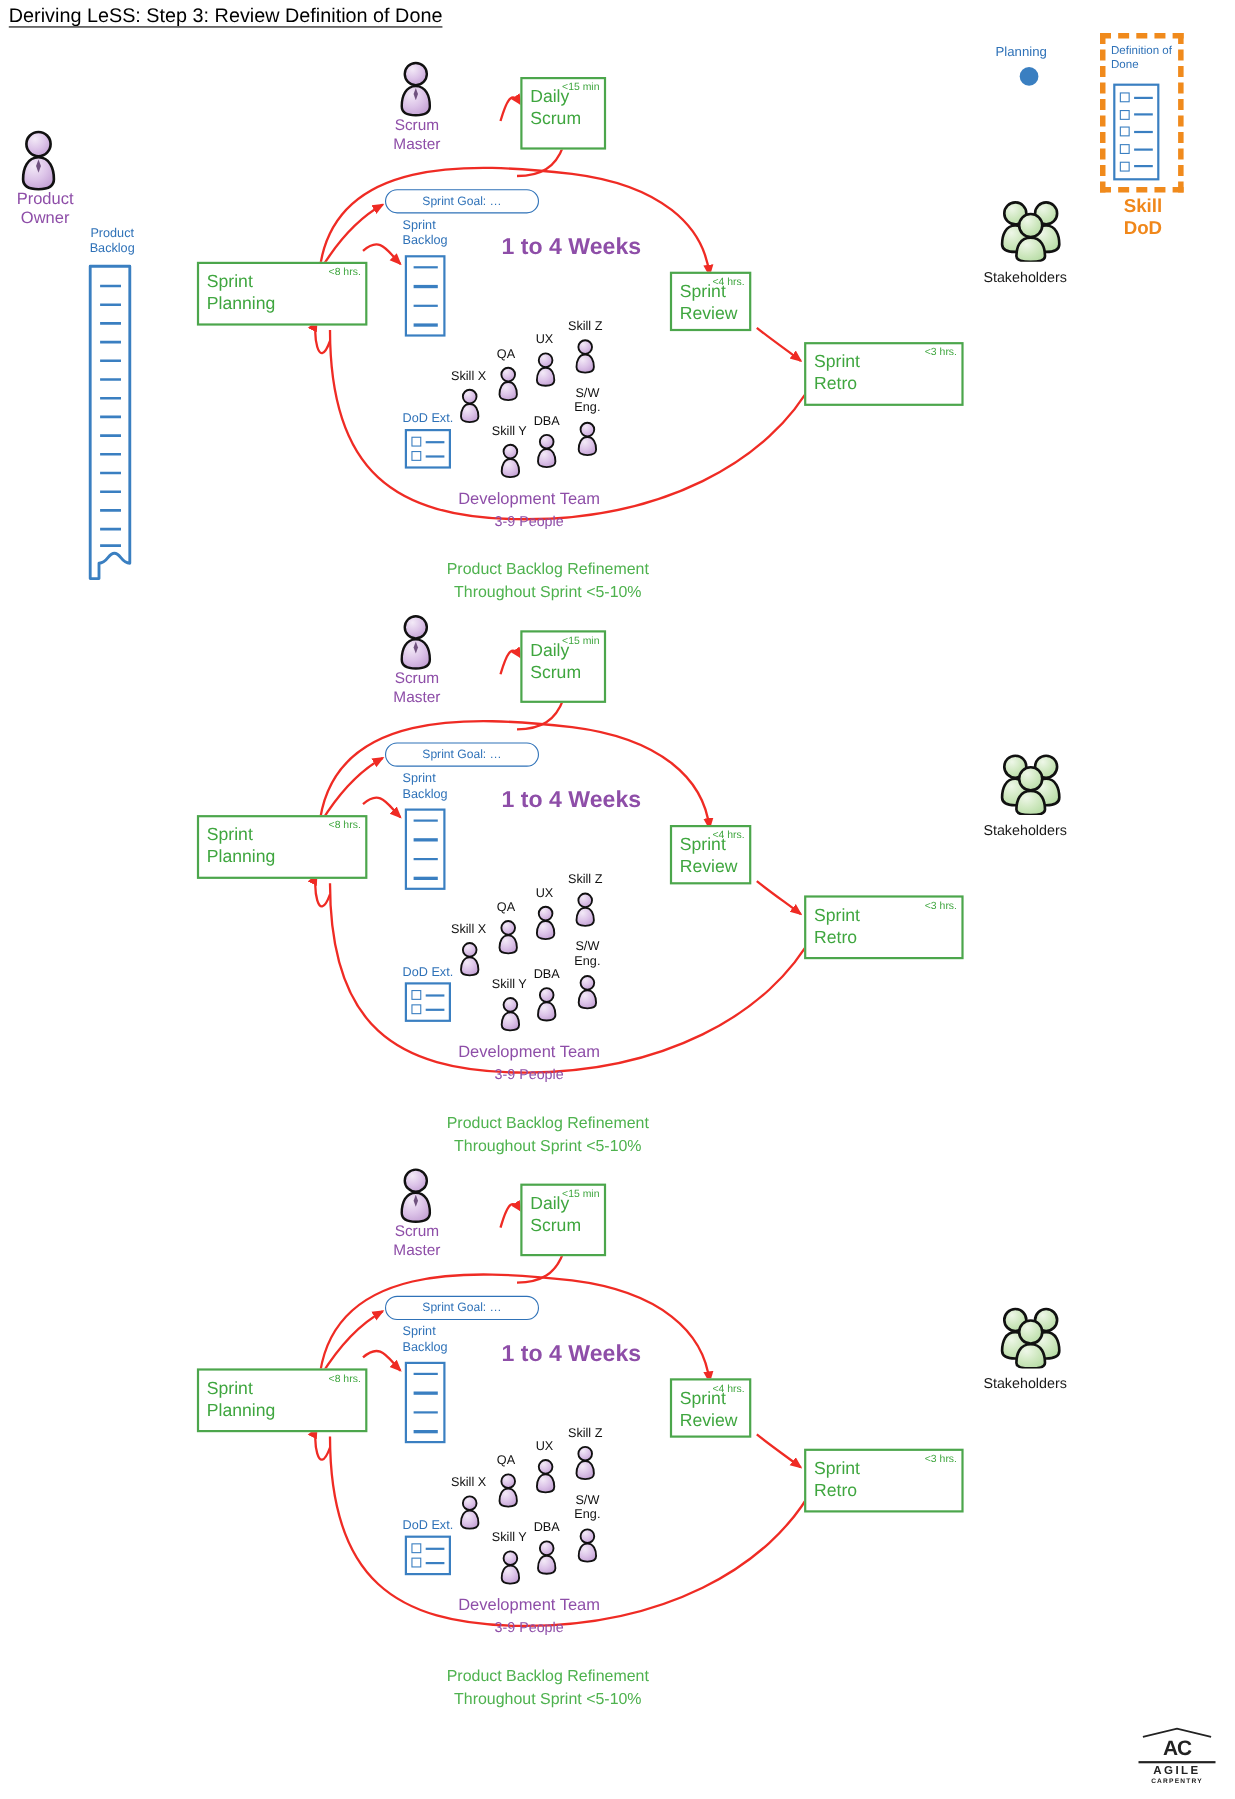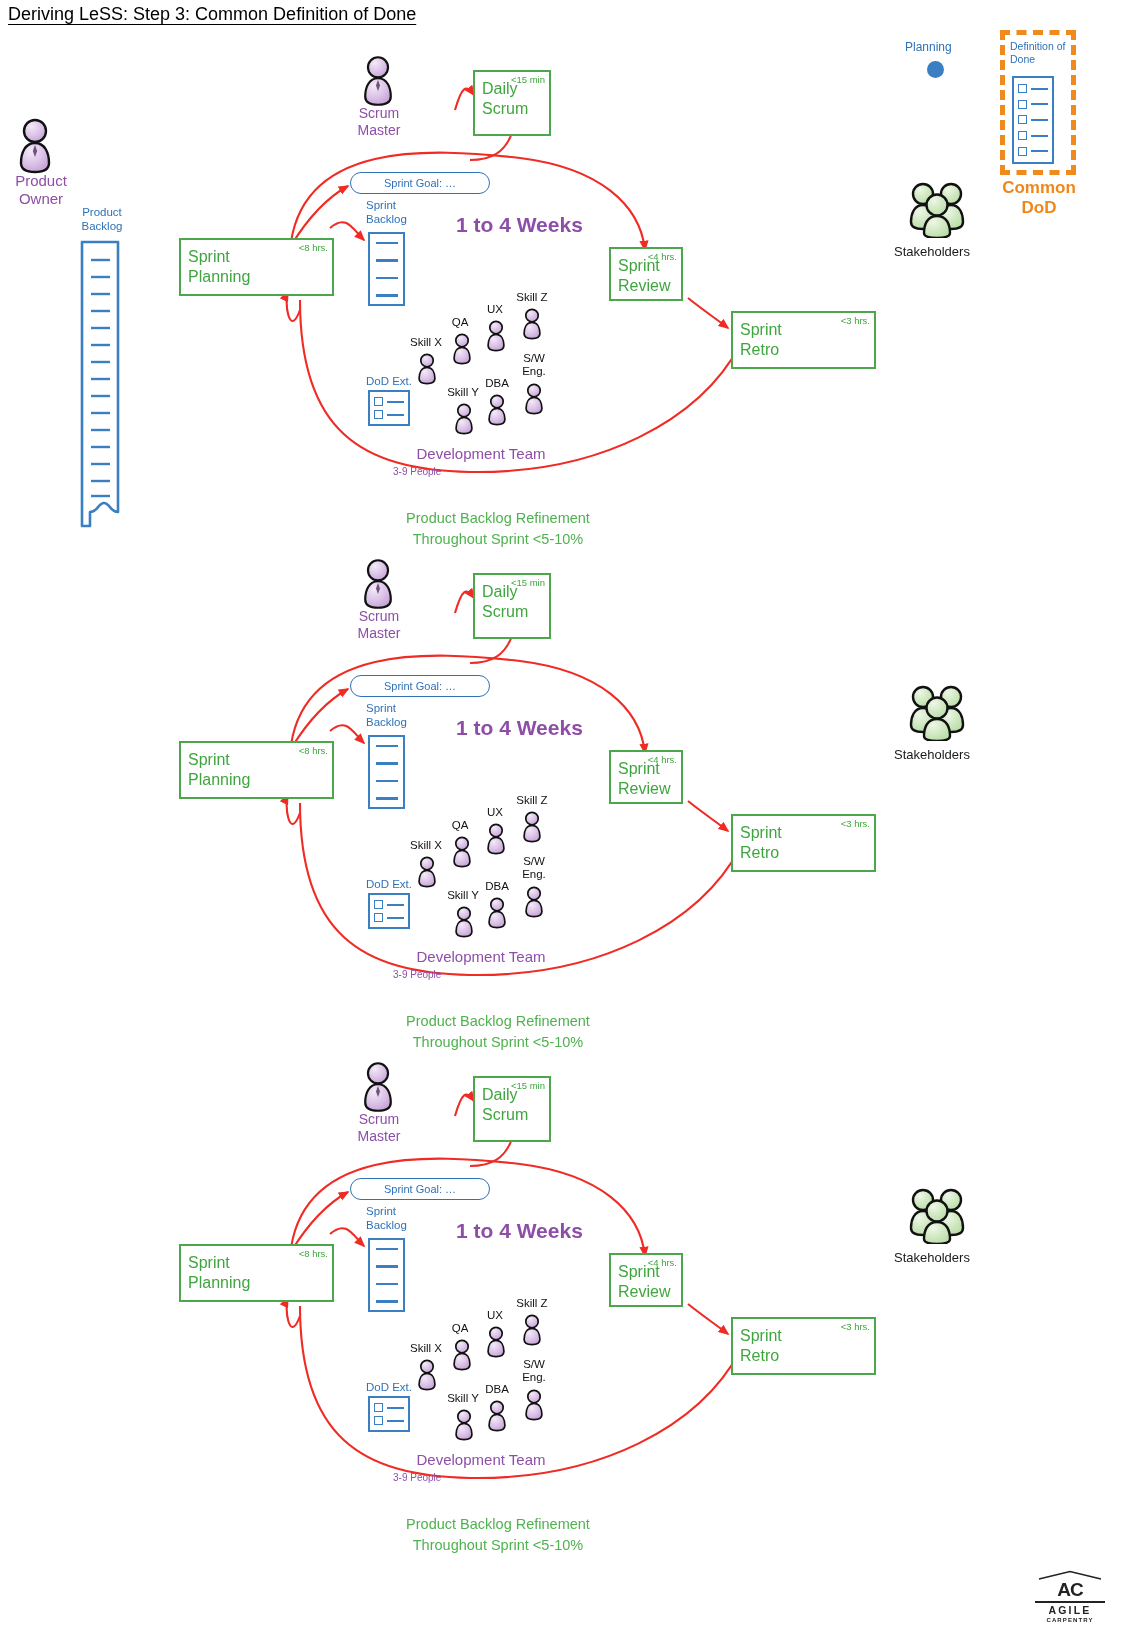--- a/index.html
+++ b/index.html
@@ -67,22 +67,22 @@
   .devteam {
     position: absolute;
     color: #8e4ea8;
     font-size: 15px;
     text-align: center;
     white-space: nowrap;
   }
   .devteam-sub {
     position: absolute;
     color: #8e4ea8;
-    font-size: 10px;
-    text-align: left;
+    font-size: 13px;
+    text-align: center;
     white-space: nowrap;
   }
 
   
   .refine {
     position: absolute;
     color: #4eb24e;
     font-size: 14.5px;
     line-height: 1.45;
     text-align: center;
@@ -238,21 +238,21 @@
       <stop offset="0%" stop-color="#eef7e8"></stop>
       <stop offset="55%" stop-color="#cfe8c0"></stop>
       <stop offset="100%" stop-color="#b6dca4"></stop>
     </radialGradient>
     <marker id="ah" viewBox="0 0 10 10" refX="8.5" refY="5" markerWidth="5.2" markerHeight="5.2" orient="auto-start-reverse">
       <path d="M 0 0.8 L 10 5 L 0 9.2 z" fill="#ef2b24"></path>
     </marker>
   </defs>
 </svg>
 
-<div class="page-title">Deriving LeSS: Step 3: Common Definition of Done</div>
+<div class="page-title">Deriving LeSS: Step 3: Review Definition of Done</div>
 
 <div class="person" style="left:12px; top:118px; width:46px; height:56px;">
   <svg width="46" height="56" viewBox="0 0 46 56">
     <circle cx="23" cy="13" r="11" fill="url(#gPurple)" stroke="#111" stroke-width="2.4"></circle>
     <path d="M23 25 C13 25 9 35 9 45 C9 51 14 54 23 54 C32 54 37 51 37 45 C37 35 33 25 23 25 z" fill="url(#gPurple)" stroke="#111" stroke-width="2.4"></path>
     <path d="M23 27 l-2.2 6 2.2 6 2.2-6 z" fill="#5b3a6b" opacity=".85"></path>
   </svg>
 </div>
 <div class="plabel" style="left:-6px; top:172px; width:94px; font-size:15px;">Product
 Owner</div>
@@ -303,21 +303,21 @@
   </div>
   <div class="chk-row">
     <span class="chk-sq" style="width:9px;height:9px;"></span>
     <span class="chk-ln" style="width:18px;height:2px;"></span>
   </div>
   <div class="chk-row">
     <span class="chk-sq" style="width:9px;height:9px;"></span>
     <span class="chk-ln" style="width:18px;height:2px;"></span>
   </div>
 </div>
-<div class="common-dod" style="left:995px; top:178px; width:88px;">Common
+<div class="common-dod" style="left:995px; top:178px; width:88px;">Skill
 DoD</div>
 
 <div class="abs" style="left:0; top:0; width:1123px; height:560px;">
 
   <svg class="arc-svg" style="left:0; top:0;" width="1123" height="560">
     <g fill="none" stroke="#ef2b24" stroke-width="2.1">
 
       <path d="M290 250 C300 140 430 148 520 158 C600 168 640 205 645 250" marker-end="url(#ah)"></path>
 
       <path d="M300 300 C300 430 360 470 470 472 C600 474 700 420 740 345"></path>

